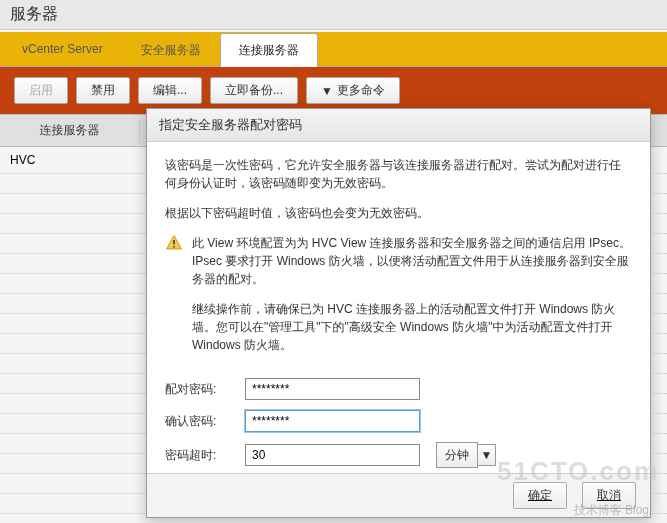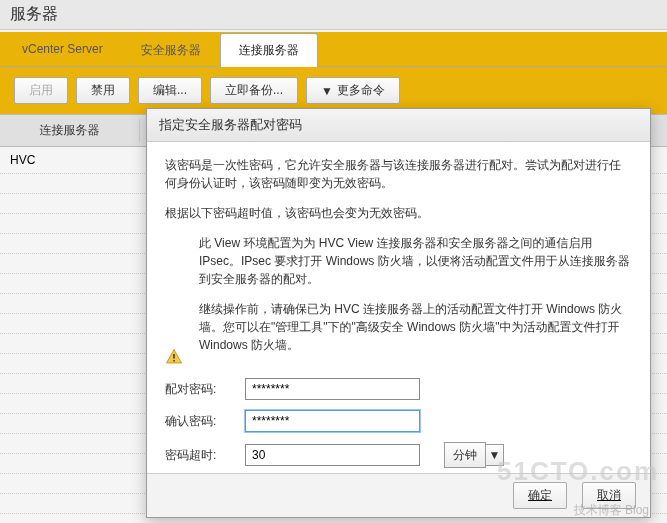--- a/index.html
+++ b/index.html
@@ -39,21 +39,21 @@
       background: #fff;
       border-color: #aaa;
       border-top-left-radius: 3px;
       border-top-right-radius: 3px;
       color: #222;
     }
     .toolbar {
       display: flex;
       gap: 8px;
       padding: 10px 14px;
-      background: #eab308;
+      background: #c2410c;
       align-items: center;
     }
     .btn {
       border: 1px solid #aaa;
       background: linear-gradient(#fdfdfd, #ececec);
       padding: 4px 14px;
       font-size: 12px;
       cursor: pointer;
       border-radius: 2px;
       color: #333;
@@ -102,40 +102,40 @@
       color: #333;
     }
     .dialog-body {
       padding: 14px 18px 0 18px;
       flex: 1;
       overflow: hidden;
       color: #333;
       line-height: 1.5;
     }
     .para { margin-bottom: 12px; }
-    .warn-block { display: flex; gap: 16px; margin-bottom: 12px; align-items: flex-end; }
+    .warn-block { display: flex; gap: 9px; margin-bottom: 12px; }
     .warn-icon {
       width: 18px; height: 18px; flex-shrink: 0;
     }
     .warn-icon svg { width: 18px; height: 18px; }
     .form-row {
       display: flex;
       align-items: center;
       margin-bottom: 10px;
     }
     .form-label { width: 80px; color: #333; }
     .form-input {
       border: 1px solid #888;
       height: 22px;
       width: 175px;
       padding: 0 6px;
       font-size: 12px;
     }
     .form-input.focus { border: 1px solid #5a9bd5; outline: 1px solid #9ec6ea; }
-    .select-wrap { display: inline-flex; align-items: center; gap: 0; margin-left: 24px; }
+    .select-wrap { display: inline-flex; align-items: center; gap: 0; margin-left: 16px; }
     .select-btn {
       border: 1px solid #999;
       background: linear-gradient(#fdfdfd,#ececec);
       padding: 3px 8px;
       font-size: 12px;
     }
     .select-arrow {
       border: 1px solid #999;
       border-left: none;
       background: linear-gradient(#fdfdfd,#ececec);

